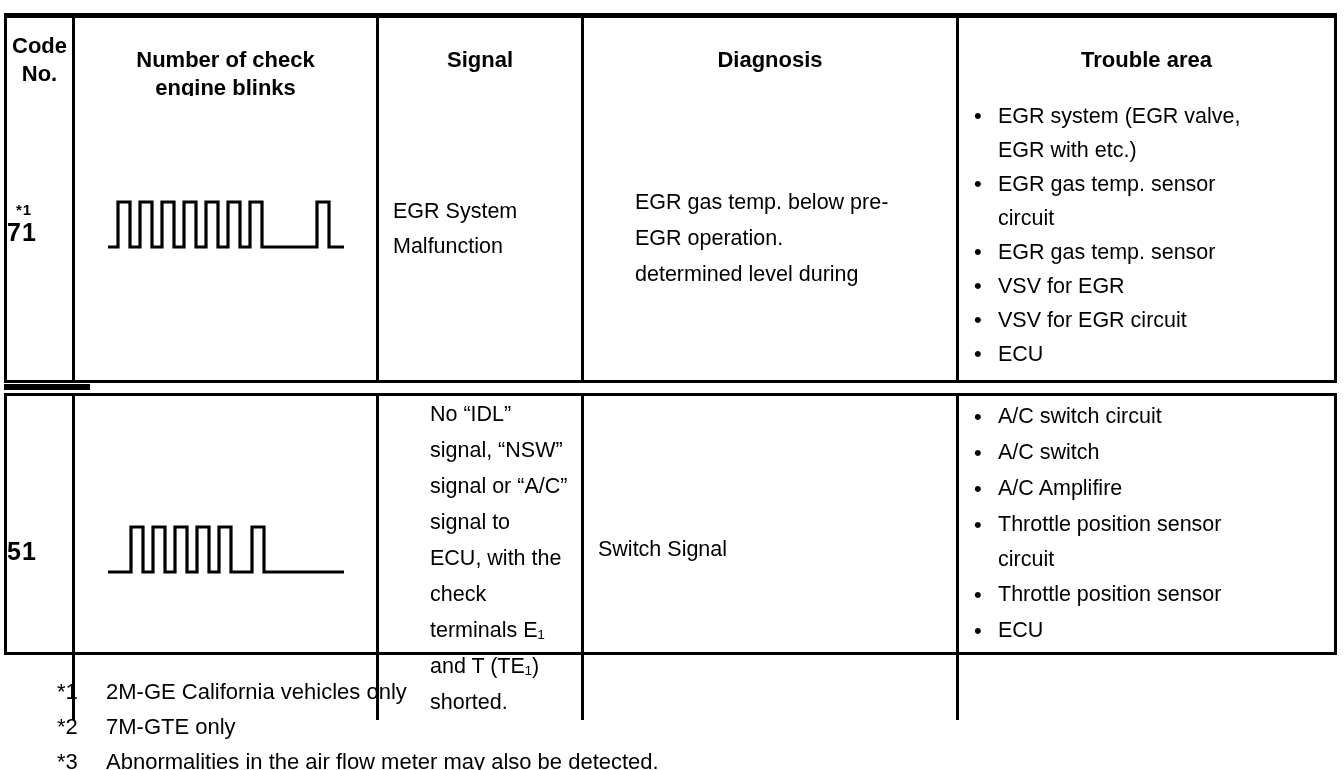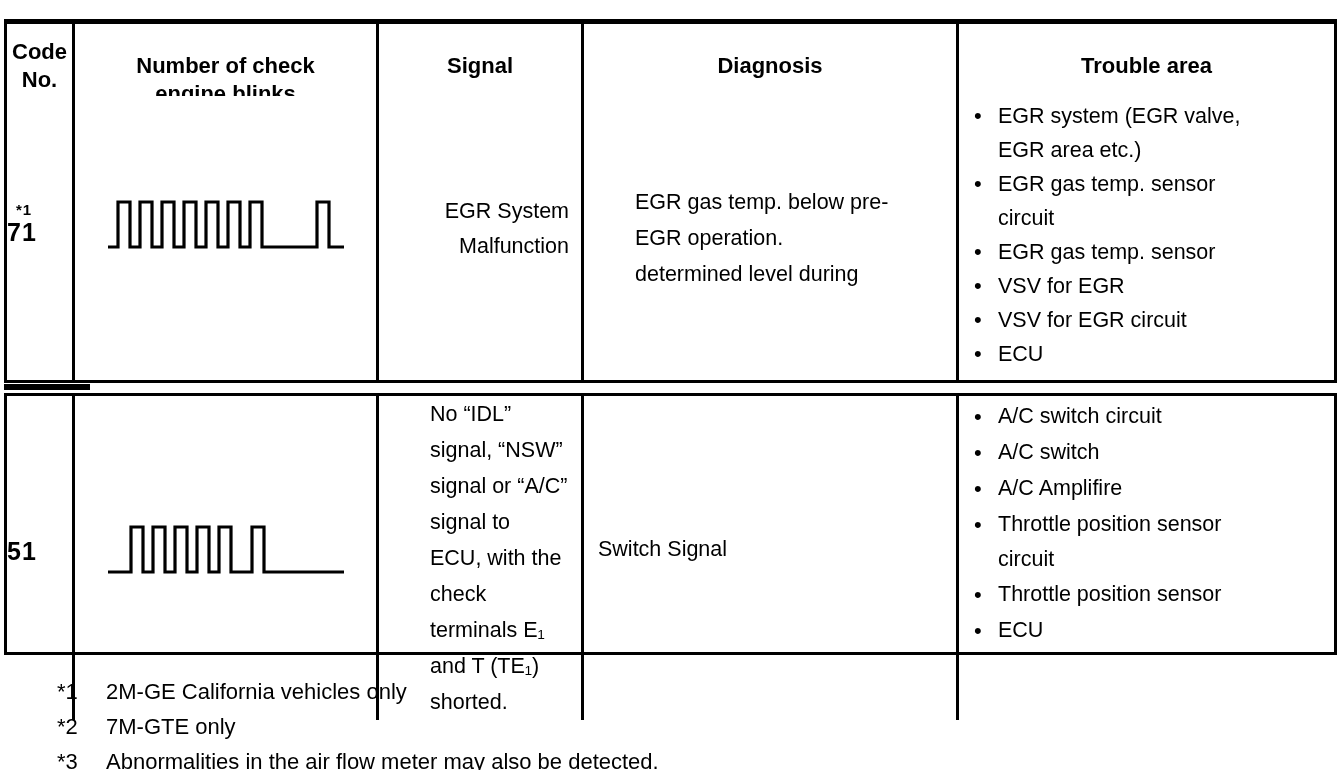--- a/index.html
+++ b/index.html
@@ -5,21 +5,21 @@
   html,body{margin:0;padding:0;background:#ffffff;}
   body{width:1344px;height:770px;position:relative;overflow:hidden;
        font-family:"Liberation Sans","DejaVu Sans",sans-serif;color:#000;}
 
   .seg{position:absolute;left:4px;width:1333px;box-sizing:border-box;
        border:3px solid #000;display:grid;
        grid-template-columns:68px 304px 205px 375px 1fr;background:#fff;}
   .seg>.cell{border-right:3px solid #000;box-sizing:border-box;min-width:0;}
   .seg>.cell:last-child{border-right:none;}
 
-  #hdr{top:19px;height:87px;border-top-width:5px;}
+  #hdr{top:13px;height:87px;border-top-width:5px;}
   #row1{top:96px;height:287px;border-top-width:0;}
   #row2{top:393px;height:262px;}
   .connector{position:absolute;left:4px;top:384px;width:86px;height:6px;background:#000;}
 
   .hcell{display:flex;align-items:center;justify-content:center;
          font-weight:bold;font-size:22px;text-align:center;line-height:28px;}
   .hspan-code{width:56px;}
   .hspan-blinks{width:200px;margin-top:28px;}
 
   .ccode{display:flex;flex-direction:column;justify-content:center;}
@@ -27,21 +27,21 @@
   .ccode.bias2{padding-bottom:14px;}
   .code-note{font-weight:bold;font-size:15px;margin-left:9px;letter-spacing:1px;}
   .code-num{font-weight:bold;font-size:25px;text-align:left;letter-spacing:1px;}
 
   .cwave{display:flex;align-items:center;justify-content:center;}
   .cwave.bias1{padding-bottom:26px;}
   .cwave.bias2{padding-bottom:16px;}
   svg.wave{display:block;}
 
   .csystem{display:flex;align-items:center;padding:0 12px 18px 14px;
-           font-size:21.5px;line-height:35px;text-align:right;}
+           font-size:21.5px;line-height:35px;}
   .cdiag{display:flex;flex-direction:column;justify-content:center;
          padding-left:23px;padding-right:10px;font-size:21.5px;line-height:36px;margin-left:28px;}
   .dline{display:block;}
 
   .ctrouble{padding:3px 6px 0 15px;font-size:21.5px;}
   .ctrouble.lh1 .titem{line-height:34px;}
   .ctrouble.lh2 .titem{line-height:35px;}
   .titem{display:flex;}
   .bullet{flex:0 0 24px;width:24px;}
   .bullet::before{content:"•";font-size:22px;}
@@ -89,21 +89,21 @@
   <div class="cell cdiag">
     <span class="dline">EGR gas temp. below pre-</span>
     <span class="dline">EGR operation.</span>
     <span class="dline">determined level during</span>
   </div>
   <div class="cell ctrouble lh1">
     <div class="titem">
       <span class="bullet"></span>
       <span class="ttext">
         <span class="tline">EGR system (EGR valve,</span>
-        <span class="tline">EGR area etc.)</span>
+        <span class="tline">EGR with etc.)</span>
       </span>
     </div>
     <div class="titem">
       <span class="bullet"></span>
       <span class="ttext">
         <span class="tline">EGR gas temp. sensor</span>
         <span class="tline">circuit</span>
       </span>
     </div>
     <div class="titem">

